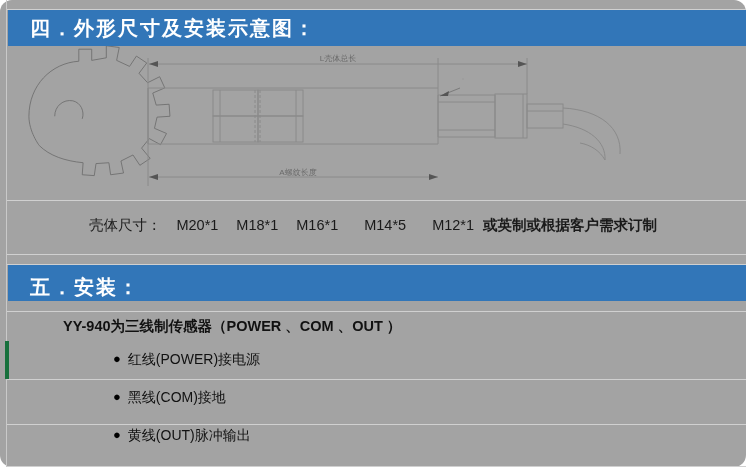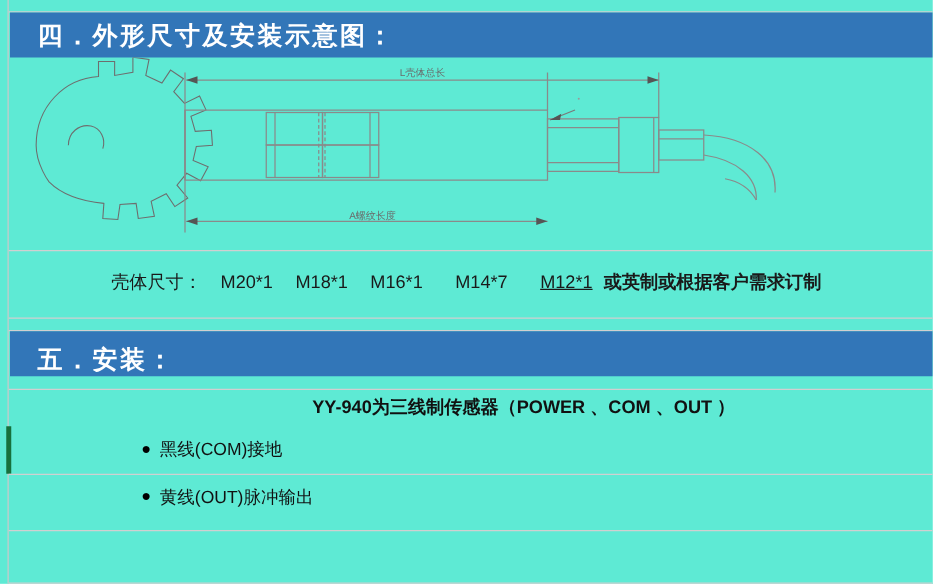--- a/index.html
+++ b/index.html
@@ -11,21 +11,22 @@
     height: 467px;
     background: #ffffff;
     font-family: "Liberation Sans", "DejaVu Sans", sans-serif;
     overflow: hidden;
     position: relative;
   }
   #page {
     position: relative;
     width: 746px;
     height: 467px;
-    background: #5eead4;
+    background: #a3a3a3;
+    border-radius: 12px;
   }
 
   
   .gutter-rule {
     position: absolute;
     left: 6px;
     top: 0;
     width: 1px;
     height: 467px;
     background: #c9c9c9;
@@ -99,24 +100,23 @@
   #install-body {
     position: absolute;
     left: 8px;
     top: 312px;
     width: 738px;
   }
   #install-heading {
     font-size: 14.5px;
     font-weight: bold;
     color: #111111;
-    padding-left: 84px;
+    padding-left: 55px;
     line-height: 28px;
     white-space: nowrap;
-    text-align: center;
   }
   .wire-list {
     list-style: none;
     margin: 0;
     padding: 0;
   }
   .wire-item {
     padding-left: 105px;
     font-size: 14px;
     color: #111111;
@@ -228,31 +228,34 @@
 
       <g stroke="#7a7a7a" stroke-width="1">
         <line x1="432" y1="50" x2="452" y2="42"></line>
         <polygon points="432,50 441,45 440,50" fill="#555555" stroke="none"></polygon>
       </g>
       <circle cx="455" cy="33" r="0.8" fill="#9a9a9a"></circle>
     </svg>
   </div>
 
   <div id="housing-caption">
-    <span class="lead">壳体尺寸：</span><span class="spec">M20*1</span><span class="spec">M18*1</span><span class="spec">M16*1</span><span class="spec" style="margin-left:17px;">M14*7</span><span class="spec" style="margin-left:17px;text-decoration:underline;">M12*1</span><span class="tail">或英制或根据客户需求订制</span>
+    <span class="lead">壳体尺寸：</span><span class="spec">M20*1</span><span class="spec">M18*1</span><span class="spec">M16*1</span><span class="spec" style="margin-left:17px;">M14*5</span><span class="spec" style="margin-left:17px;">M12*1</span><span class="tail">或英制或根据客户需求订制</span>
   </div>
 
   <div class="section-bar" id="bar-five">
     <span class="section-title">五．安装：</span>
   </div>
 
   <div id="install-body">
     <div id="install-heading">YY-940为三线制传感器（POWER 、COM 、OUT ）</div>
 
     <ul class="wire-list">
+      <li class="wire-item">
+        <span class="wire-bullet">●</span><span>红线(POWER)接电源</span>
+      </li>
       <li class="wire-item">
         <span class="wire-bullet">●</span><span>黑线(COM)接地</span>
       </li>
       <li class="wire-item">
         <span class="wire-bullet">●</span><span>黄线(OUT)脉冲输出</span>
       </li>
     </ul>
   </div>
 
 </div>

